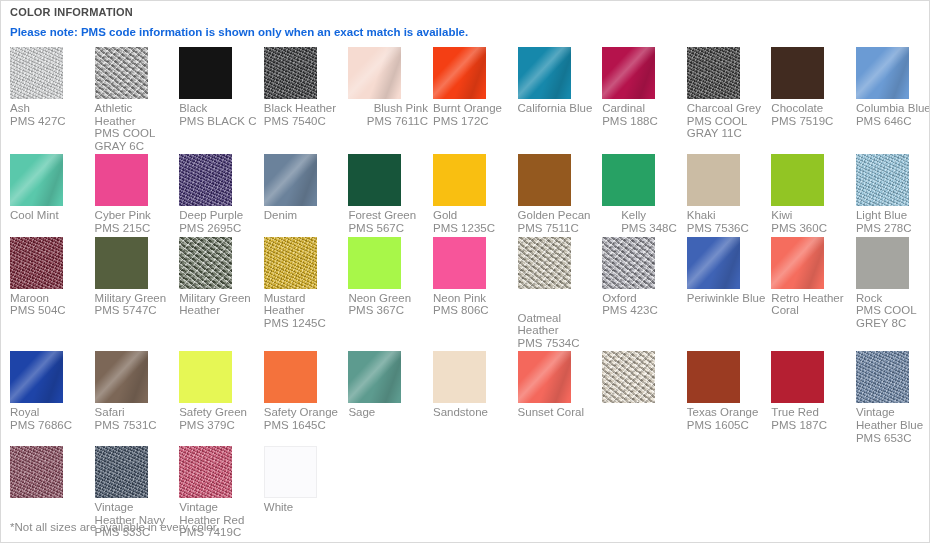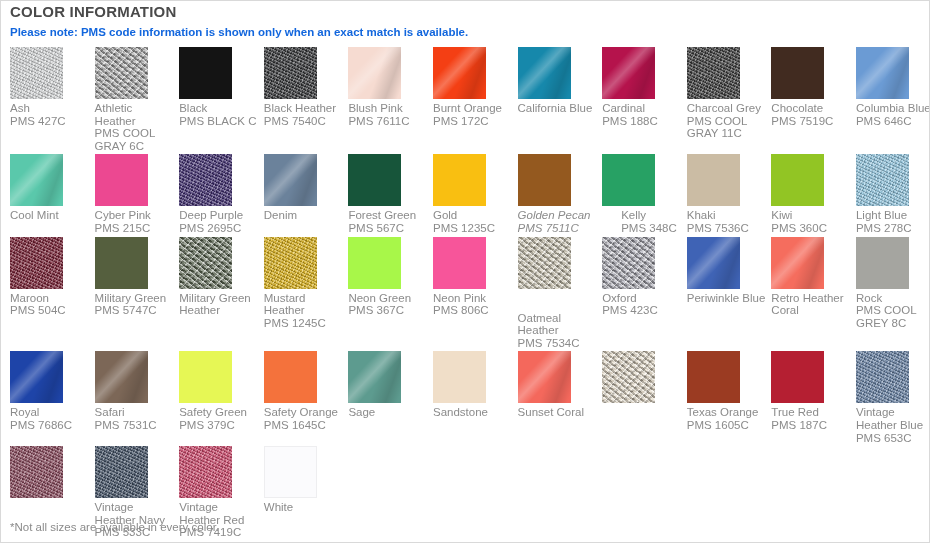--- a/index.html
+++ b/index.html
@@ -21,21 +21,21 @@
     box-sizing: border-box;
     overflow: hidden;
   }
   #inner {
     position: absolute;
     left: 9px;
     top: 4px;
     width: 912px;
   }
   .section-title {
-    font-size: 15px;
+    font-size: 11px;
     font-weight: bold;
     color: #4a4a4a;
     letter-spacing: 0.2px;
     line-height: 14px;
     margin: 0 0 6px 0;
     text-transform: none;
   }
   .note {
     font-size: 11.5px;
     font-weight: bold;
@@ -139,21 +139,21 @@
         <div class="cell">
           <div class="swatch tex-flat" style="background-color: rgb(20, 20, 20);"></div>
           <div class="label" style="color: rgb(139, 139, 139);"><span>Black</span><span class="pms">PMS BLACK C</span></div>
         </div>
         <div class="cell">
           <div class="swatch tex-heather" style="background-color: rgb(52, 53, 56);"></div>
           <div class="label" style="color: rgb(139, 139, 139);"><span>Black Heather</span><span class="pms">PMS 7540C</span></div>
         </div>
         <div class="cell">
           <div class="swatch tex-sheen" style="background-color: rgb(246, 219, 209);"></div>
-          <div class="label" style="color: rgb(139, 139, 139);"><span>Blush Pink</span><span class="pms">PMS 7611C</span></div>
+          <div class="label" style="color: rgb(139, 139, 139); text-align: right;"><span>Blush Pink</span><span class="pms">PMS 7611C</span></div>
         </div>
         <div class="cell">
           <div class="swatch tex-sheen" style="background-color: rgb(244, 63, 20);"></div>
           <div class="label" style="color: rgb(139, 139, 139);"><span>Burnt Orange</span><span class="pms">PMS 172C</span></div>
         </div>
         <div class="cell">
           <div class="swatch tex-sheen" style="background-color: rgb(22, 136, 171);"></div>
           <div class="label" style="color: rgb(139, 139, 139);"><span>California Blue</span></div>
         </div>
         <div class="cell">
@@ -191,21 +191,21 @@
         <div class="cell">
           <div class="swatch tex-flat" style="background-color: rgb(23, 85, 58);"></div>
           <div class="label" style="color: rgb(139, 139, 139);"><span>Forest Green</span><span class="pms">PMS 567C</span></div>
         </div>
         <div class="cell">
           <div class="swatch tex-flat" style="background-color: rgb(249, 191, 17);"></div>
           <div class="label" style="color: rgb(139, 139, 139);"><span>Gold</span><span class="pms">PMS 1235C</span></div>
         </div>
         <div class="cell">
           <div class="swatch tex-flat" style="background-color: rgb(148, 89, 31);"></div>
-          <div class="label" style="color: rgb(139, 139, 139); font-style: italic;"><span>Golden Pecan</span><span class="pms">PMS 7511C</span></div>
+          <div class="label" style="color: rgb(139, 139, 139);"><span>Golden Pecan</span><span class="pms">PMS 7511C</span></div>
         </div>
         <div class="cell">
           <div class="swatch tex-flat" style="background-color: rgb(39, 161, 100);"></div>
           <div class="label" style="color: rgb(139, 139, 139); margin-left: 19px;"><span>Kelly</span><span class="pms">PMS 348C</span></div>
         </div>
         <div class="cell">
           <div class="swatch tex-flat" style="background-color: rgb(203, 188, 164);"></div>
           <div class="label" style="color: rgb(139, 139, 139);"><span>Khaki</span><span class="pms">PMS 7536C</span></div>
         </div>
         <div class="cell">

